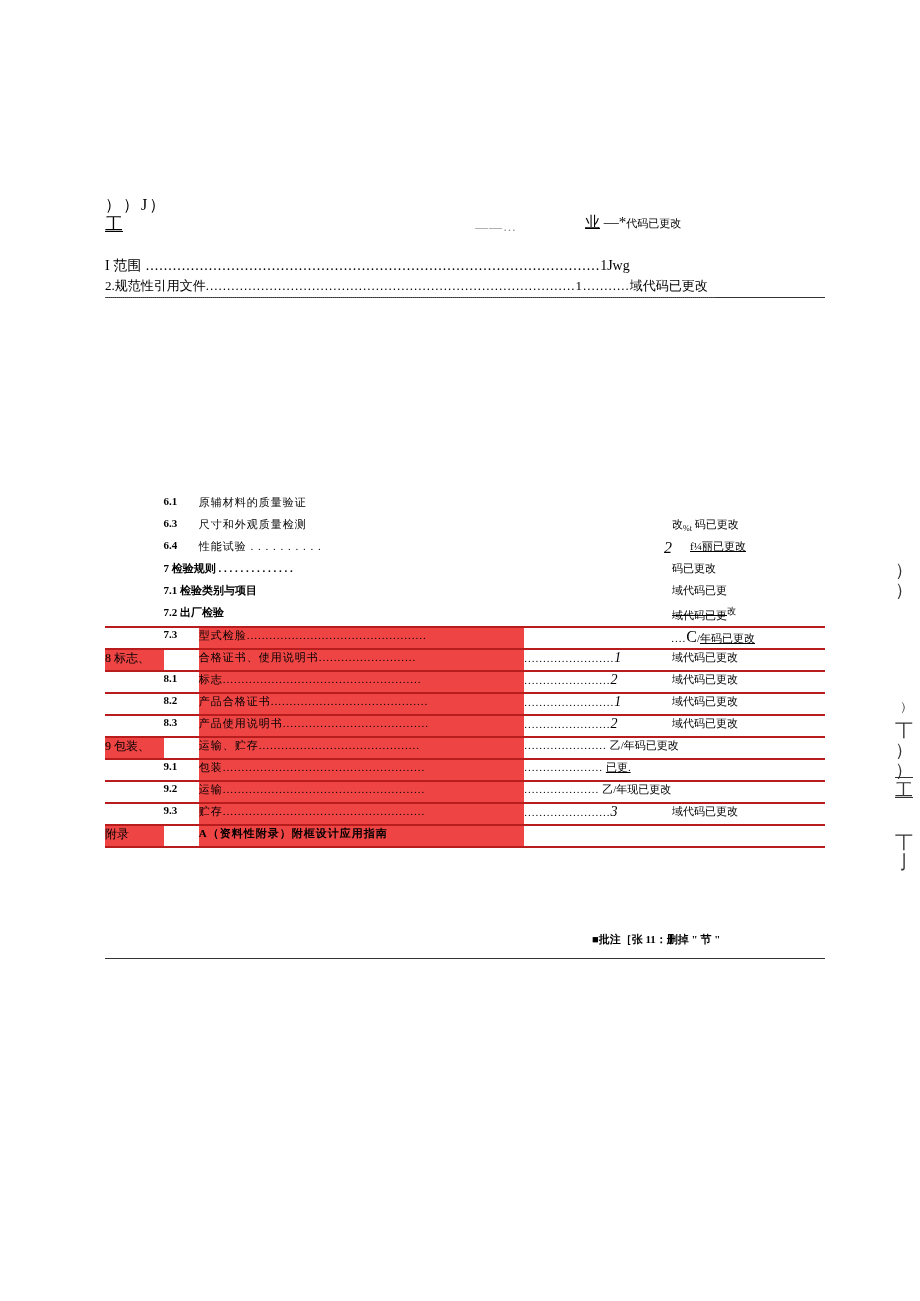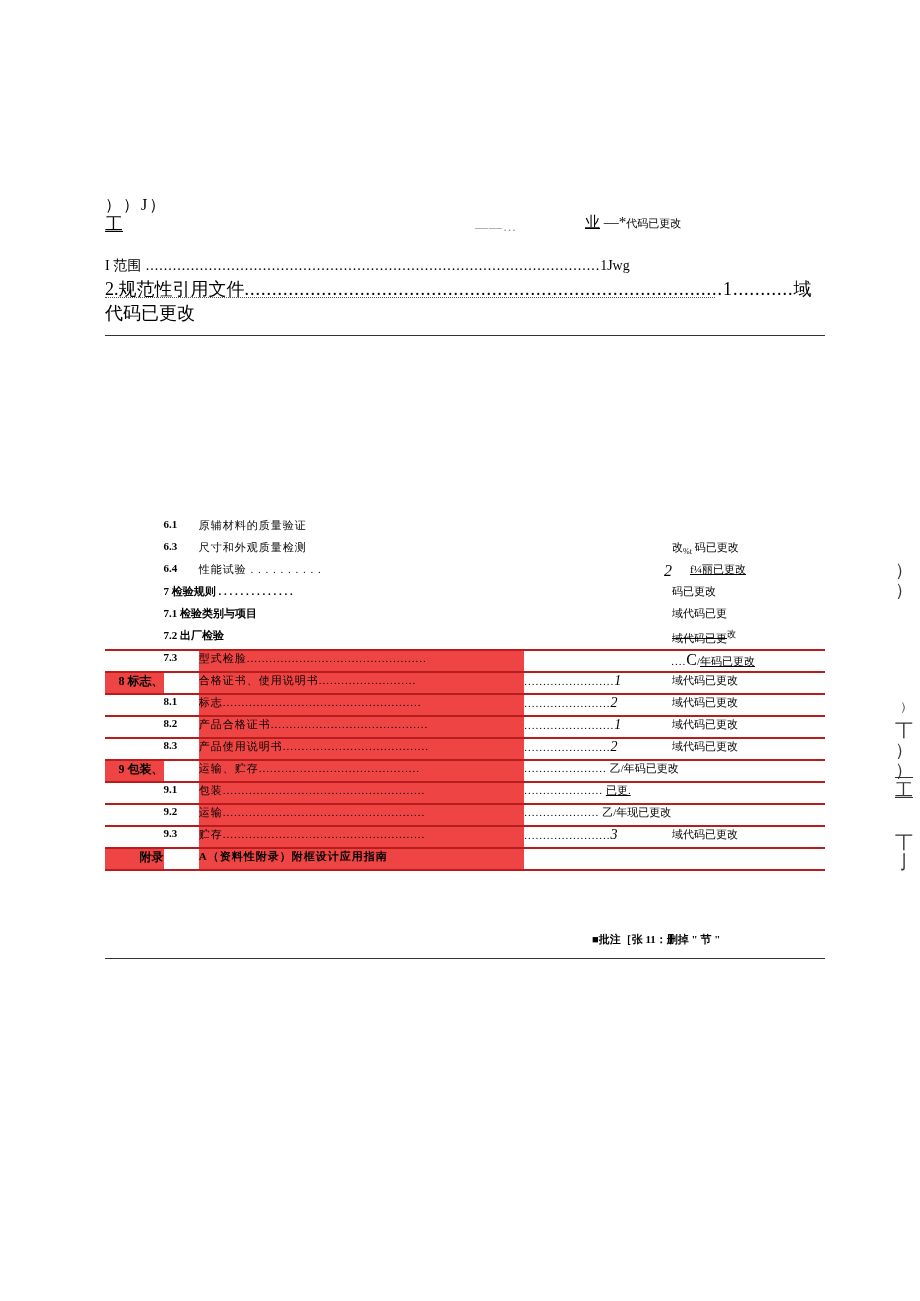--- a/index.html
+++ b/index.html
@@ -59,52 +59,51 @@
     top: 257px;
     left: 105px;
     width: 720px;
     font-size: 14px;
   }
   .line-2 {
     position: absolute;
     top: 277px;
     left: 105px;
     width: 720px;
-    font-size: 18px;
+    font-size: 13px;
     border-bottom: 1px solid #333;
-    padding-bottom: 10px;
+    padding-bottom: 2px;
   }
   .dot-hr {
     position: absolute;
     top: 289px;
     left: 105px;
     width: 610px;
     border: 0;
     border-top: 1px dotted #555;
   }
   .dots-fill {
     letter-spacing: 1px;
   }
   .main-table {
     position: absolute;
-    top: 518px;
+    top: 495px;
     left: 105px;
     width: 720px;
     font-size: 12px;
     border-collapse: collapse;
   }
   .main-table td {
     padding: 0;
     vertical-align: top;
   }
   .col-left {
     width: 60px;
-    text-align: right;
+    text-align: left;
     padding-left: 4px;
-    font-weight: bold;
   }
   .col-num {
     width: 36px;
     font-weight: bold;
     font-size: 11px;
     text-align: left;
     vertical-align: middle;
     padding-top: 4px;
   }
   .col-title {

